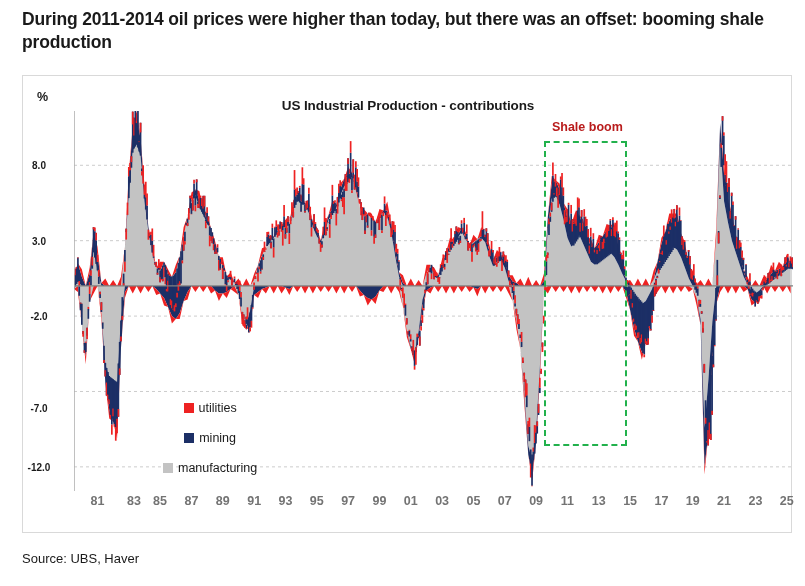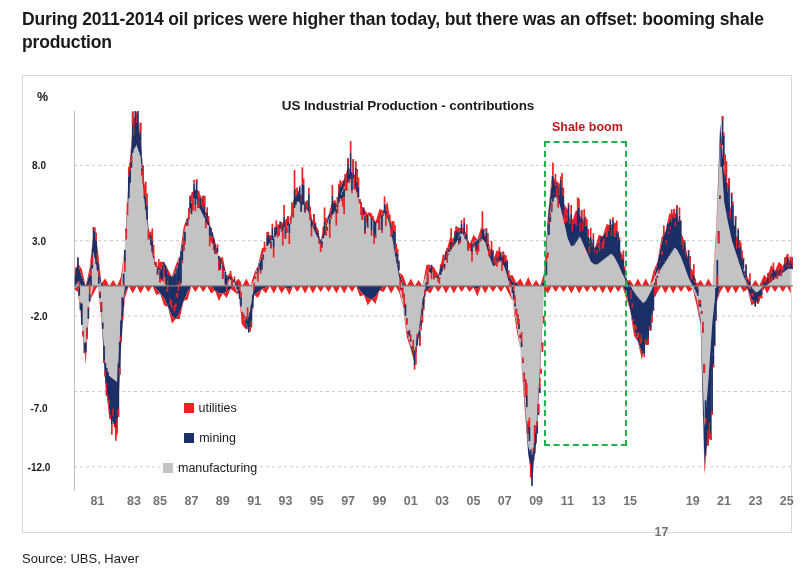--- a/index.html
+++ b/index.html
@@ -1322,21 +1322,21 @@
       <div class="xtick-label" style="left: 274.129px;">97</div>
       <div class="xtick-label" style="left: 305.458px;">99</div>
       <div class="xtick-label" style="left: 336.786px;">01</div>
       <div class="xtick-label" style="left: 368.115px;">03</div>
       <div class="xtick-label" style="left: 399.444px;">05</div>
       <div class="xtick-label" style="left: 430.773px;">07</div>
       <div class="xtick-label" style="left: 462.102px;">09</div>
       <div class="xtick-label" style="left: 493.431px;">11</div>
       <div class="xtick-label" style="left: 524.76px;">13</div>
       <div class="xtick-label" style="left: 556.089px;">15</div>
-      <div class="xtick-label" style="left: 587.418px; margin-top: 31px;">17</div>
+      <div class="xtick-label" style="left: 587.418px;">17</div>
       <div class="xtick-label" style="left: 618.747px;">19</div>
       <div class="xtick-label" style="left: 650.076px;">21</div>
       <div class="xtick-label" style="left: 681.405px;">23</div>
       <div class="xtick-label" style="left: 712.734px;">25</div>
     </div>
 
   <div id="legend">
       <div class="legend-entry">
         <span class="legend-swatch" style="background: rgb(238, 34, 34);"></span>
         <span class="legend-text">utilities</span>

